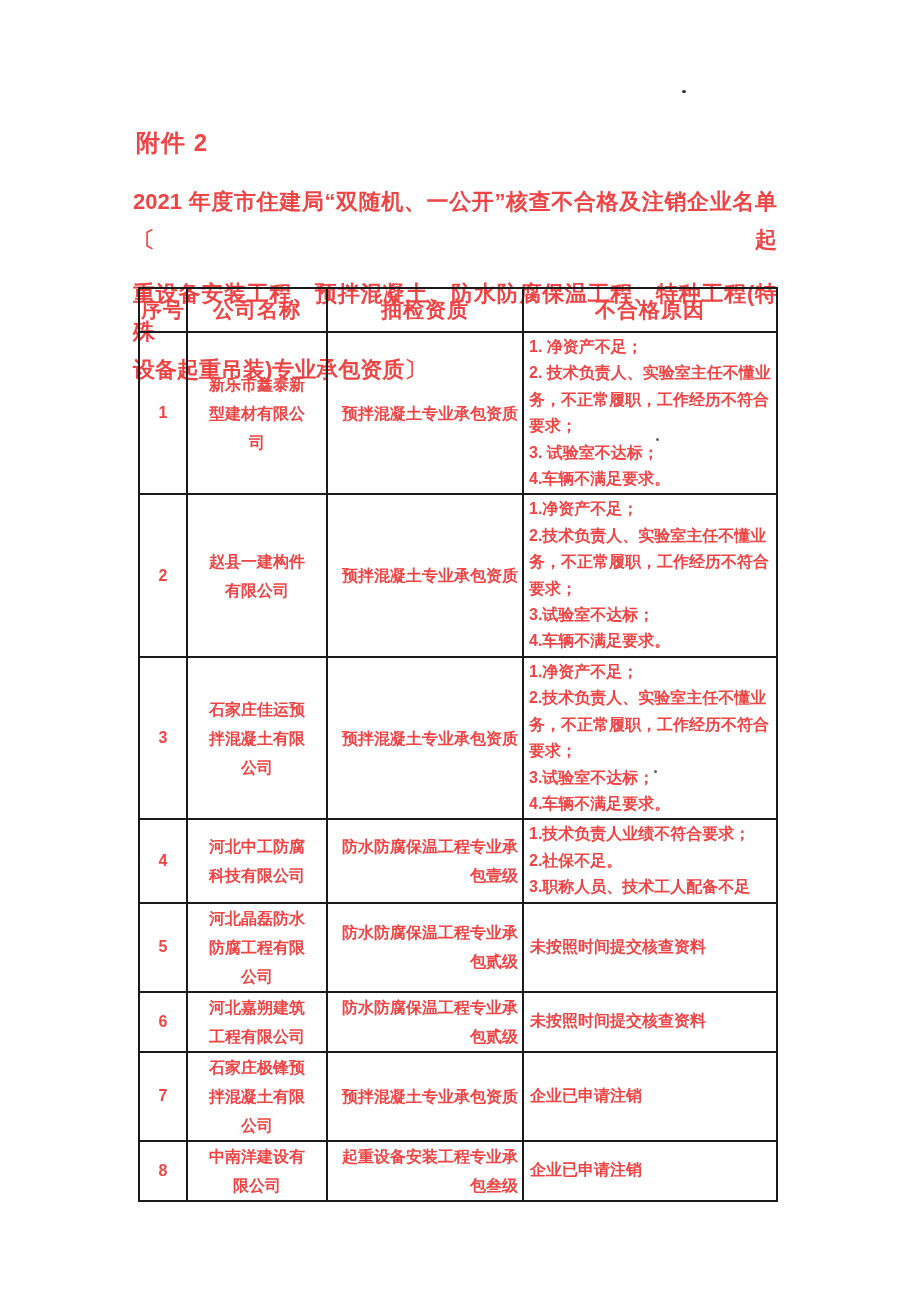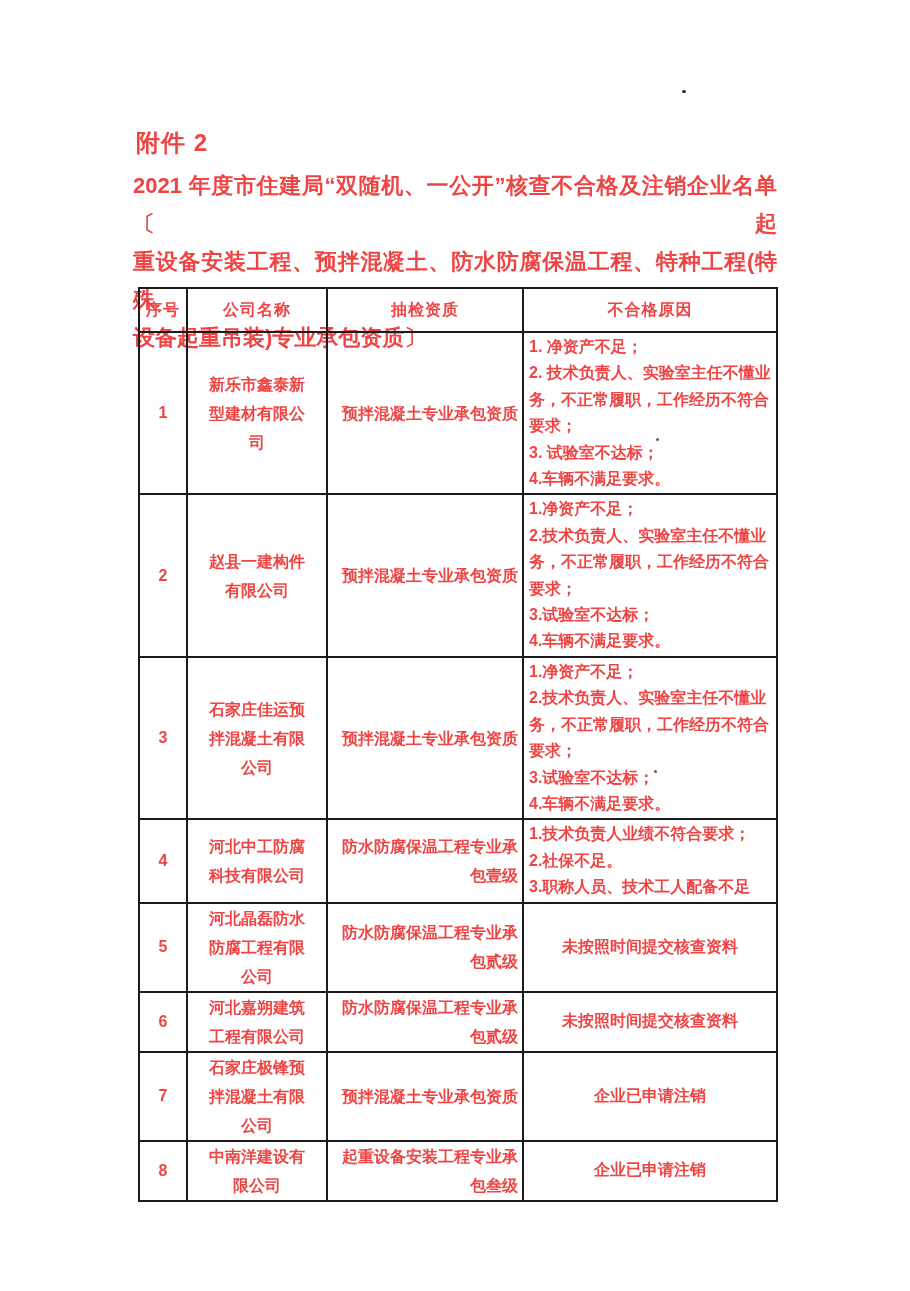--- a/index.html
+++ b/index.html
@@ -34,39 +34,40 @@
     font-weight: 700;
     line-height: 38px;
   }
   .doc-title .t-line {
     display: block;
   }
   .doc-title .t-justify {
     text-align: justify;
     text-align-last: justify;
     text-justify: inter-character;
+    margin-top: 16px;
   }
   .doc-title .t-center {
     text-align: left;
   }
   table.results {
     position: absolute;
     left: 138px;
     top: 287px;
     width: 638px;
     border-collapse: collapse;
     table-layout: fixed;
   }
   table.results th, table.results td {
     border: 2px solid #1b1b1b;
     vertical-align: middle;
     overflow: hidden;
   }
   table.results th {
-    font-size: 16px;
+    font-size: 21px;
     font-weight: 700;
     letter-spacing: 1px;
   }
   table.results td {
     font-size: 16px;
     font-weight: 600;
   }
   tr.h-header { height: 44px; }
   tr.h-r1 { height: 160px; }
   tr.h-r2 { height: 160px; }
@@ -89,21 +90,21 @@
     line-height: 29px;
     padding: 0 4px;
   }
   .reason-cell {
     text-align: left;
     white-space: pre-line;
     line-height: 26.4px;
     padding: 1px 3px 1px 5px;
   }
   .reason-center {
-    text-align: center;
+    text-align: left;
     white-space: normal;
     padding: 8px 6px;
   }
   .scan-dot {
     position: absolute;
     background: #2a2a2a;
     border-radius: 50%;
   }
   .dot-1 { left: 682px; top: 90px; width: 4px; height: 3px; }
   .dot-2 { left: 656px; top: 438px; width: 3px; height: 3px; opacity: 0.75; }

